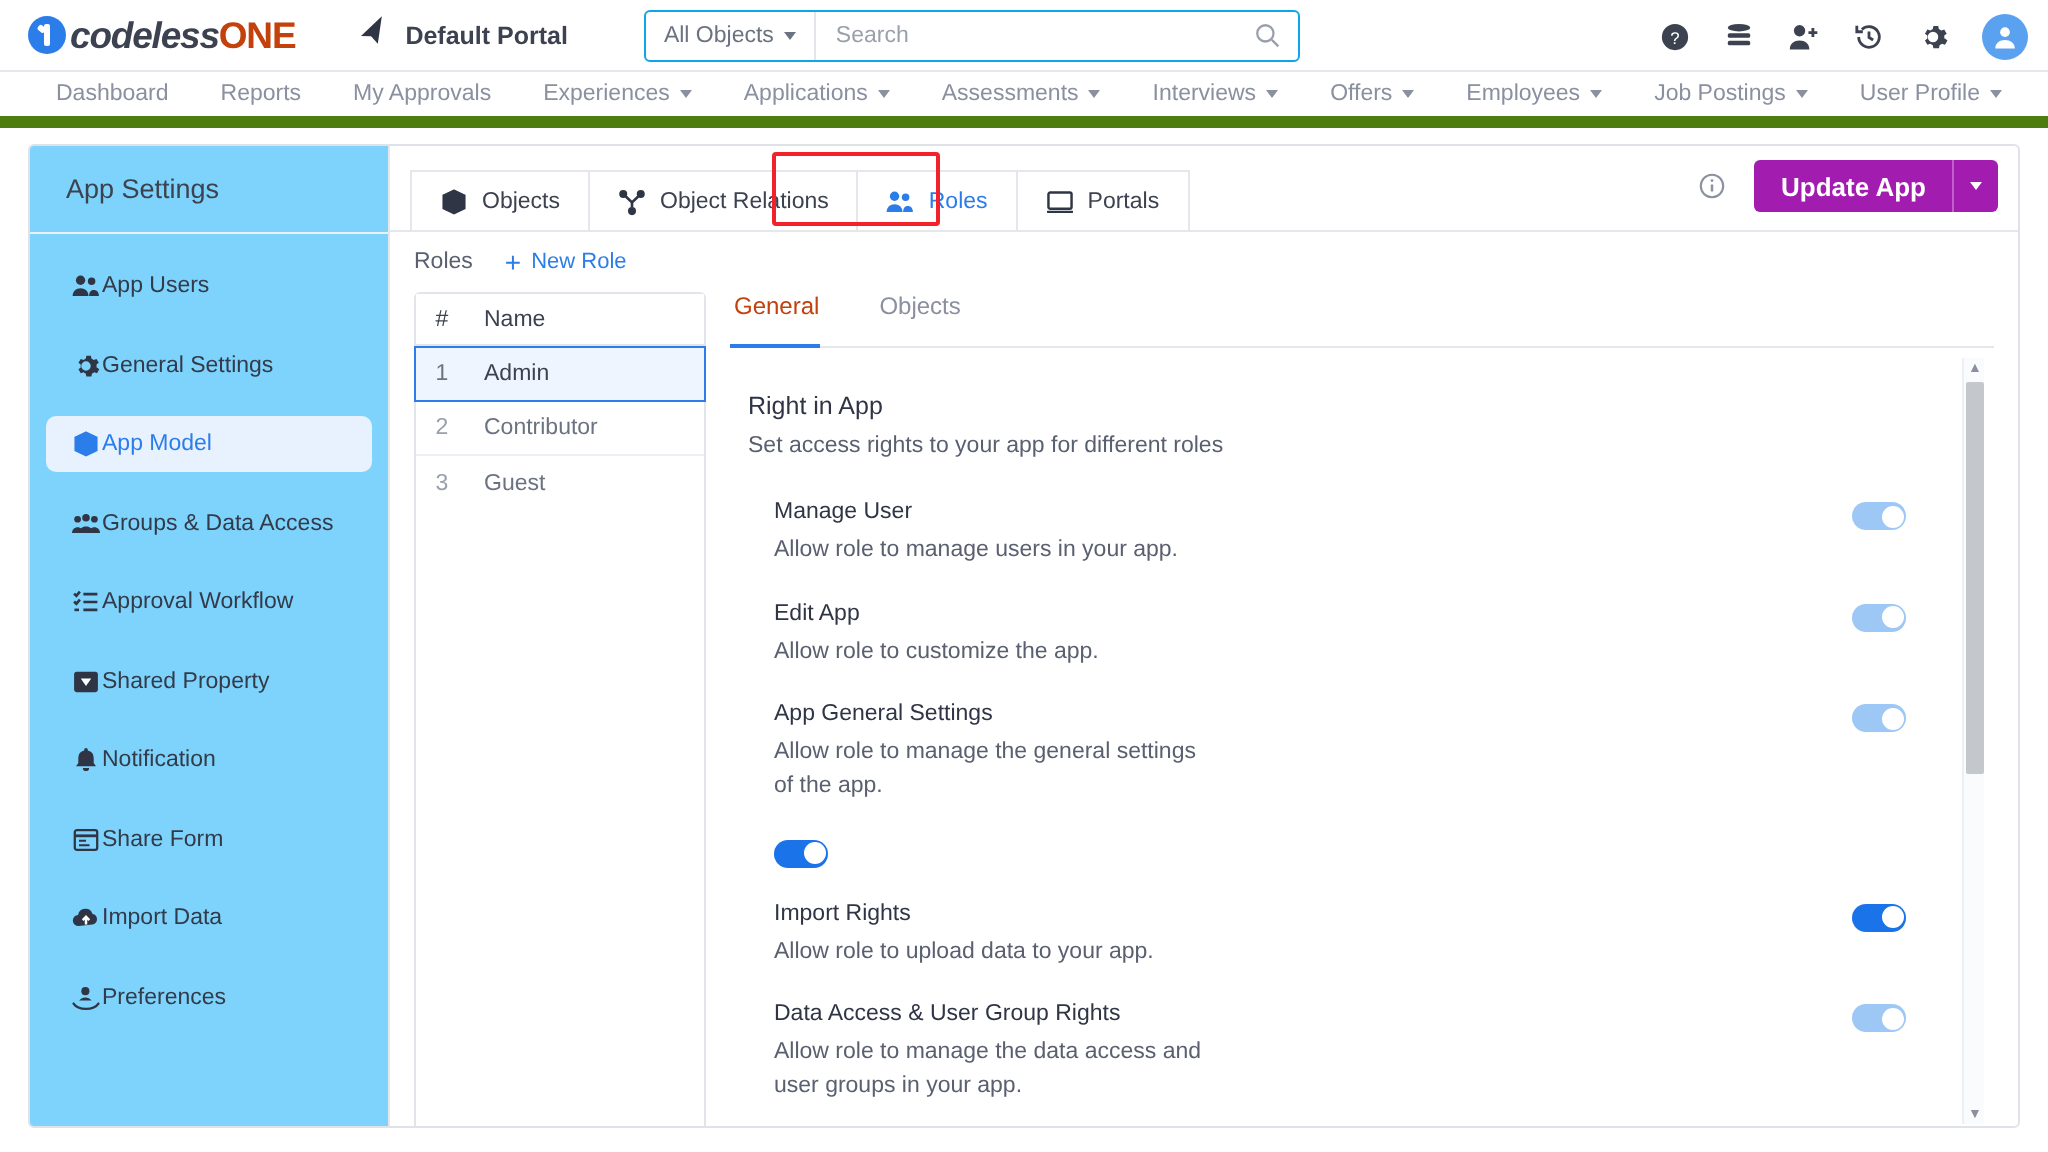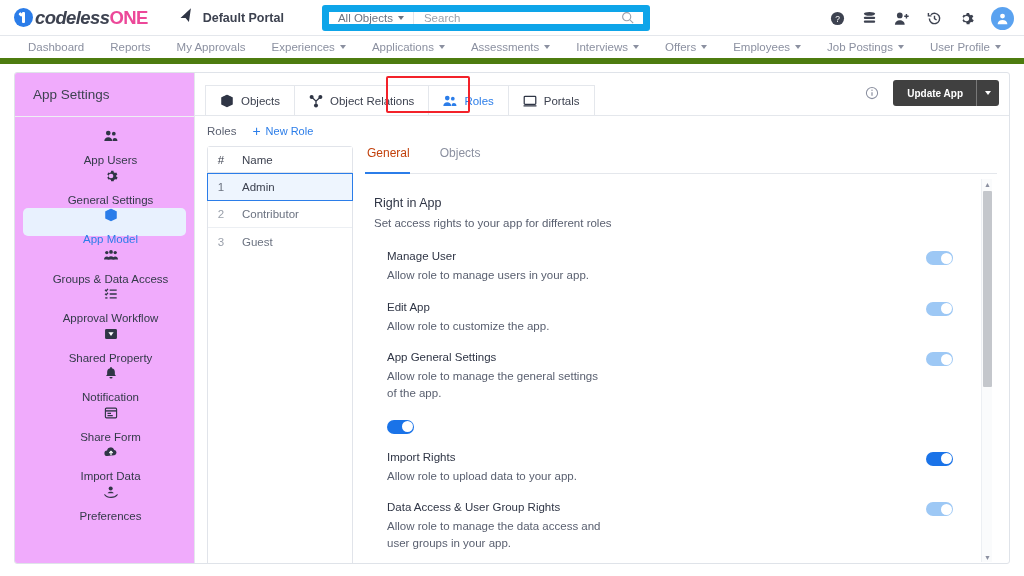--- a/index.html
+++ b/index.html
@@ -26,30 +26,30 @@
     content: ""; position: absolute; left: 8px; top: 4px;
     width: 2.5px; height: 11px; background: #fff; border-radius: 1px;
   }
   .brand-mark::before {
     content: ""; position: absolute; left: 5px; top: 5px;
     width: 4px; height: 2.5px; background: #fff; transform: rotate(40deg);
     border-radius: 1px;
   }
   .brand-text { font-size: 18.5px; font-weight: bold; letter-spacing: -0.6px; }
   .brand-text .dark { color: #3d4250; font-style: italic; }
-  .brand-text .blue { color: #ec4899; margin-top: 31px; }
+  .brand-text .blue { color: #c2410c; margin-top: 31px; }
 
   .portal { display: flex; align-items: center; margin-left: 32px; gap: 8px; }
   .portal-icon { color: #2f3545; font-size: 14px; transform: rotate(-20deg); }
   .portal-label { font-size: 12.5px; color: #3d4250; font-weight: bold; }
 
   .searchwrap {
     margin-left: 38px; display: flex; align-items: center;
     width: 328px; height: 26px;
-    border: 7px solid #0ea5e9; border-radius: 3px; background: #fff;
+    border: 1px solid #0ea5e9; border-radius: 3px; background: #fff;
   }
   .searchscope {
     display: flex; align-items: center; gap: 5px;
     padding: 0 9px; height: 100%; font-size: 11.5px; color: #6b7280;
     border-right: 1px solid #e2e5ea; white-space: nowrap;
   }
   .caret {
     width: 0; height: 0; border-left: 3.5px solid transparent;
     border-right: 3.5px solid transparent; border-top: 4px solid #6b7280;
   }
@@ -85,32 +85,32 @@
 
   
   .page {
     position: absolute; left: 14px; top: 72px; width: 996px; height: 492px;
     border: 1px solid #dfe3e9; border-radius: 3px; background: #fff;
     display: flex; overflow: hidden;
   }
 
   
   .sidebar {
-    width: 180px; height: 100%; border-right: 1px solid #e4e7ec; background: #f0abfc;
+    width: 180px; height: 100%; border-right: 1px solid #e4e7ec; background: #7dd3fc;
     flex-shrink: 0;
   }
   .sidebar-title {
     height: 44px; display: flex; align-items: center; padding-left: 18px;
     font-size: 13.5px; color: #3d4250; border-bottom: 1px solid #eef0f3;
   }
   .side-list { padding-top: 9px; }
   .side-item {
-    display: flex; align-items: center; gap: 11px;
+    display: flex; align-items: center; gap: 1px;
     height: 28px; margin: 3px 8px 3px 8px; padding-left: 12px;
-    border-radius: 5px; font-size: 11.5px; color: #333a49; cursor: pointer; flex-direction: column;
+    border-radius: 5px; font-size: 11.5px; color: #333a49; cursor: pointer;
   }
   .side-item .si-ico { width: 15px; display: flex; justify-content: center; color: #2f3545; }
   .side-item.active { background: #e8f1fe; color: #2b7de9; }
   .side-item.active .si-ico { color: #2b7de9; }
   .side-gap { height: 5.5px; }
 
   
   .content { flex: 1; position: relative; }
 
   .tabstrip {
@@ -128,22 +128,22 @@
   .tab-hl {
     position: absolute; left: 191px; top: 3px; width: 84px; height: 37px;
     border: 2px solid #f3222a; border-radius: 2px; pointer-events: none;
   }
   .tab-actions {
     position: absolute; right: 10px; top: 7px; display: flex; align-items: center; gap: 14px;
   }
   .info-ico { color: #8b90a0; display: flex; }
   .update-btn {
     display: flex; align-items: center; height: 26px;
-    background: #404040; border-radius: 3px; color: #fff;
-    font-size: 10px; font-weight: bold; cursor: pointer;
+    background: #a21caf; border-radius: 3px; color: #fff;
+    font-size: 13px; font-weight: bold; cursor: pointer;
   }
   .update-btn .lbl { padding: 0 13px 0 14px; }
   .update-btn .sep { width: 1px; height: 26px; background: rgba(255,255,255,0.3); }
   .update-btn .arr { padding: 0 8px; display: flex; align-items: center; }
   .update-btn .arr .caret { border-top-color: #fff; }
 
   .subbar {
     height: 30px; display: flex; align-items: center; padding-left: 12px; gap: 16px;
   }
   .subbar .roles-lbl { font-size: 11.5px; color: #5a6070; }

